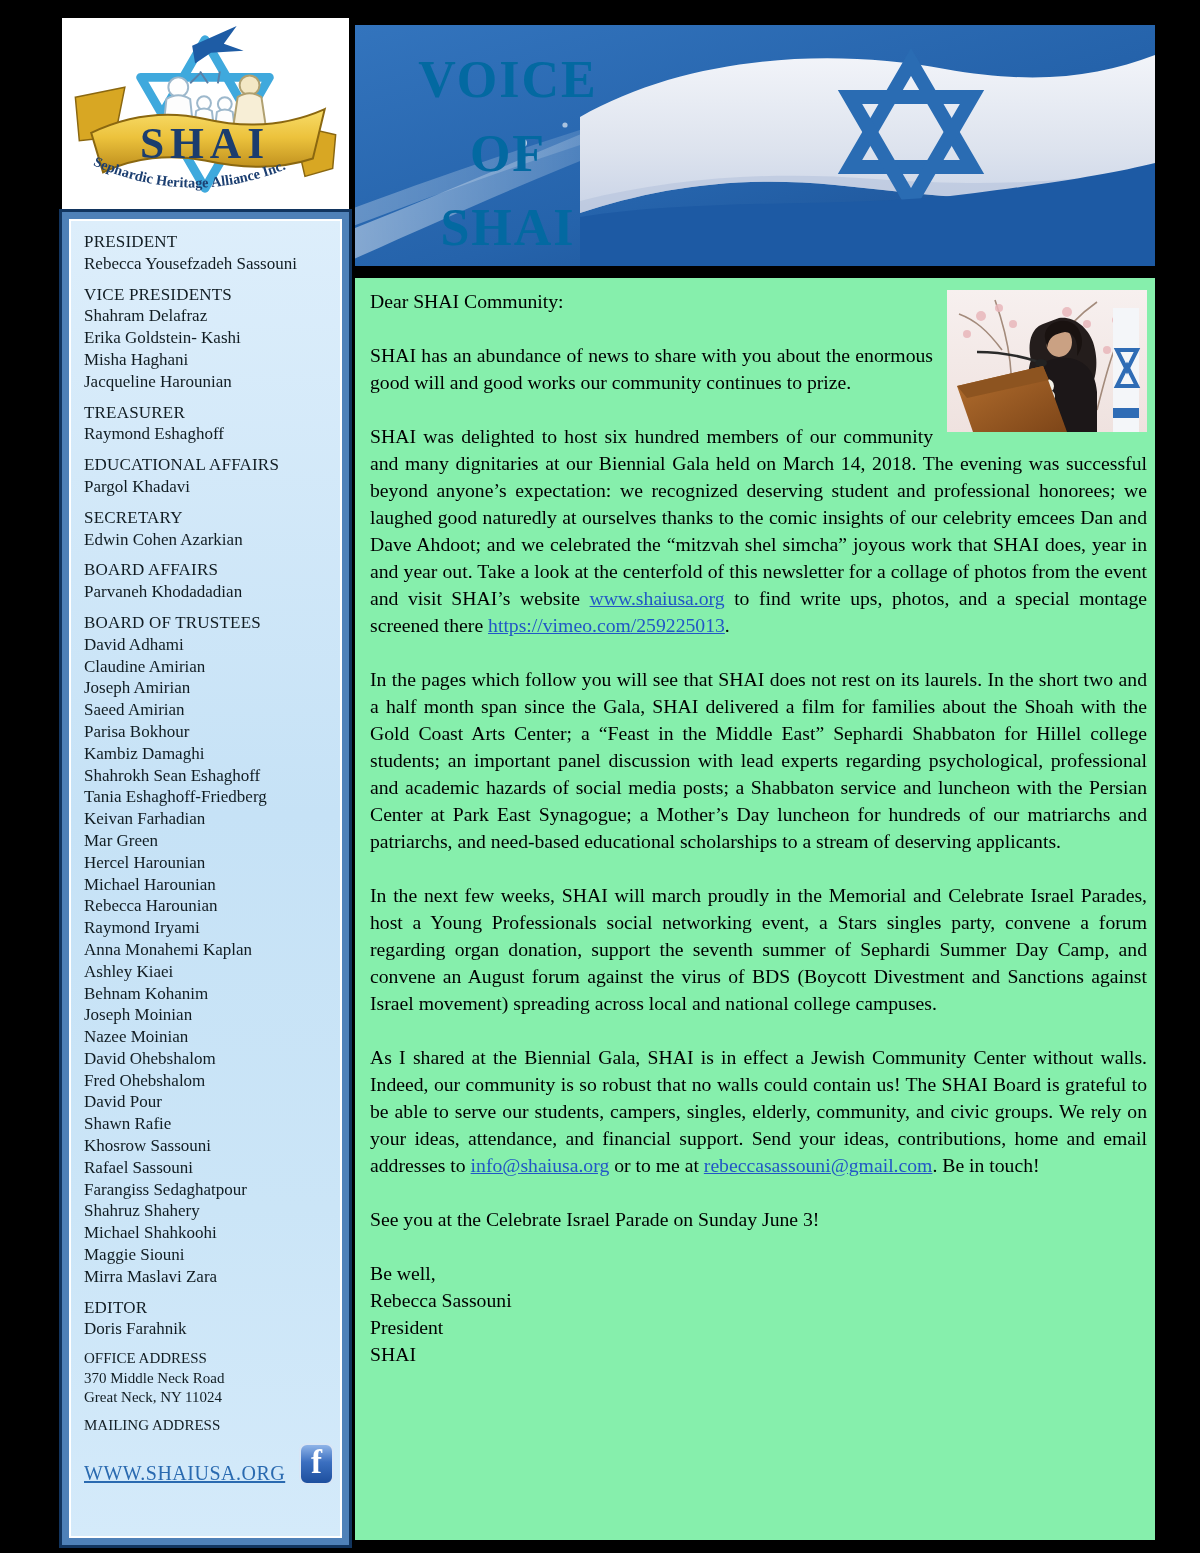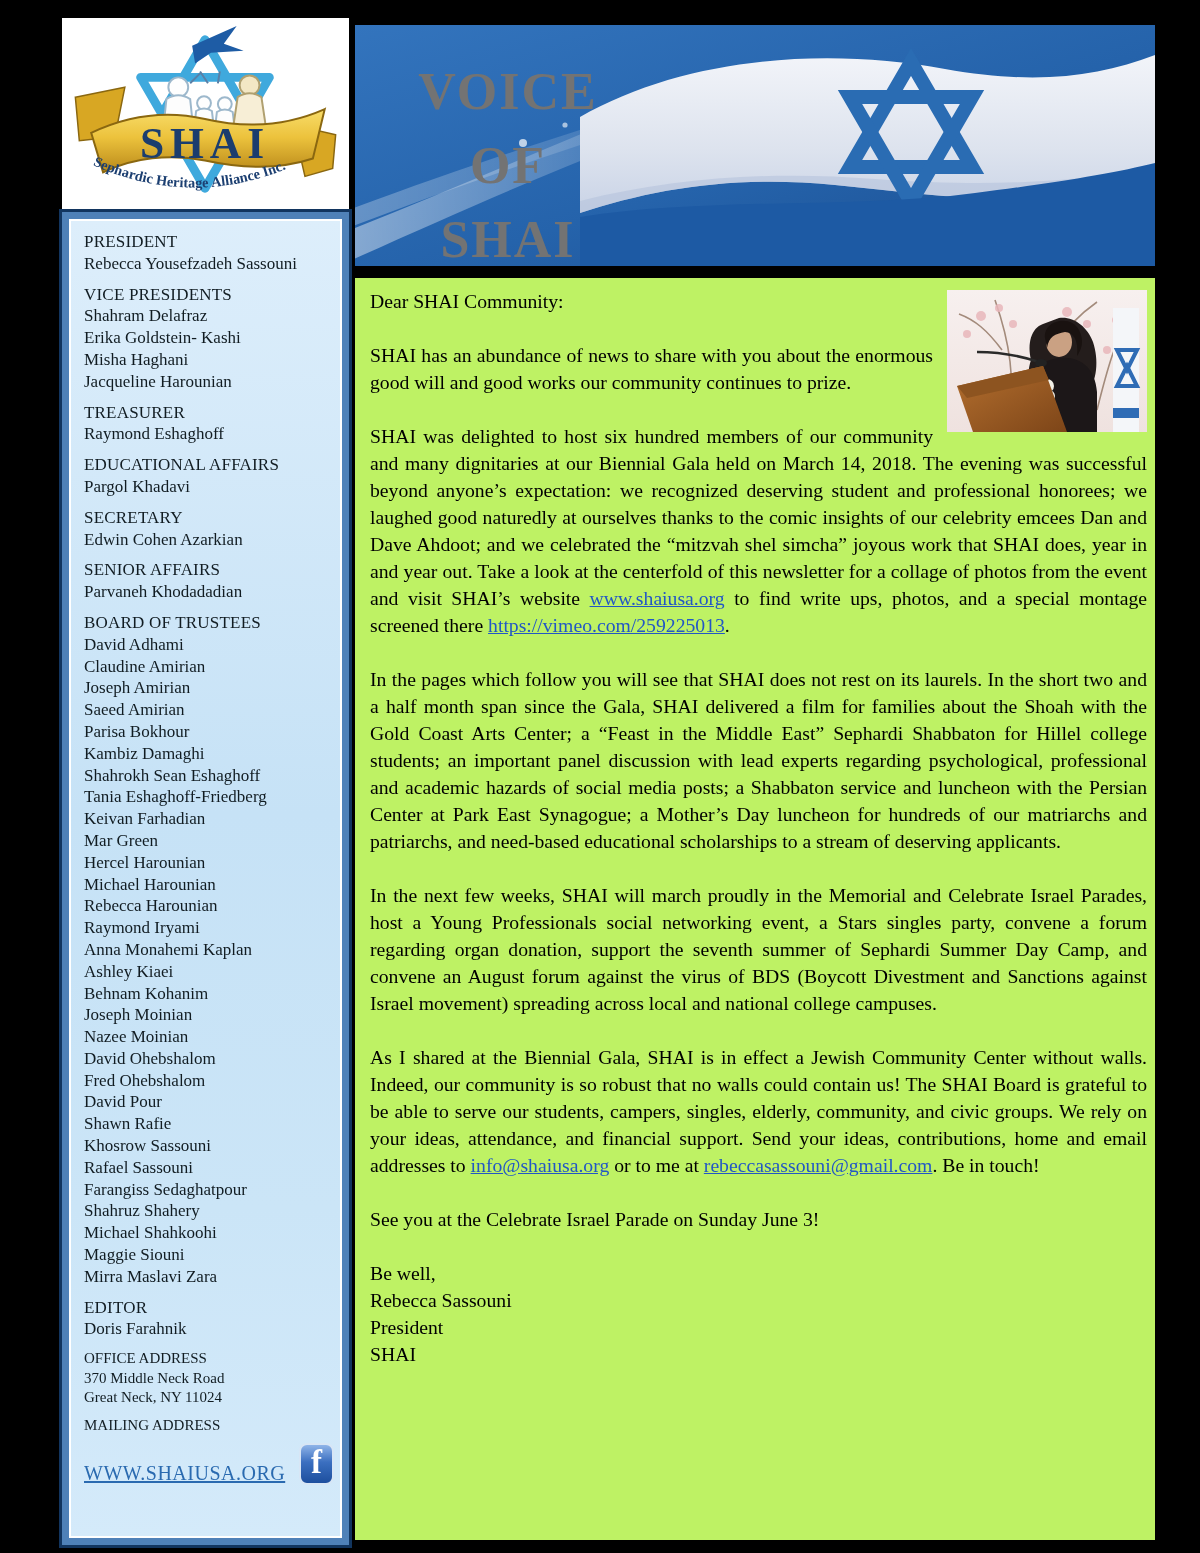--- a/index.html
+++ b/index.html
@@ -7,42 +7,42 @@
         font-family:"Liberation Serif",serif;}
 
   
   .logo-box{position:absolute;left:62px;top:18px;width:287px;height:192px;background:#ffffff;}
   .logo-box svg{display:block;width:100%;height:100%;}
 
   
   .banner{position:absolute;left:355px;top:25px;width:800px;height:241px;overflow:hidden;}
   .banner svg.bg{position:absolute;left:0;top:0;width:100%;height:100%;}
   .banner-title{position:absolute;left:28px;top:18px;width:250px;text-align:center;
-      color:#737373;font-weight:bold;font-size:52px;line-height:74px;letter-spacing:2px;margin-top:12px;}
+      color:#0369a1;font-weight:bold;font-size:52px;line-height:74px;letter-spacing:2px;}
   .banner-issue{position:absolute;right:14px;bottom:10px;color:#ffffff;font-weight:bold;
       font-size:29px;letter-spacing:1px;}
 
   
   .sidebar{position:absolute;left:62px;top:212px;width:287px;height:1333px;box-sizing:border-box;
       background:linear-gradient(180deg,#ddeefb 0%,#c6e2f6 45%,#cbe5f7 75%,#d4eafa 100%);
       border:7px solid #4f81b8;box-shadow:0 0 0 3px #12355f, inset 0 0 0 2px #ffffff;
       padding:12px 8px 8px 15px;overflow:hidden;color:#111c22;}
   .sb-section{margin-bottom:9px;font-size:17px;line-height:21.8px;}
   .sb-header{letter-spacing:0.2px;}
   .sb-addr{margin-bottom:8px;font-size:15px;line-height:19.5px;}
   .sb-bottom{display:flex;align-items:flex-end;gap:14px;margin-top:4px;}
   .site-link{font-size:20px;color:#2a6ab0;text-decoration:underline;letter-spacing:0.5px;}
   .fb-icon{display:inline-block;width:42px;height:38px;border-radius:8px;
       background:linear-gradient(180deg,#8fb4e8 0%,#3b6fc0 45%,#1d4f9e 100%);
       border:2px solid #d8e6f5;color:#ffffff;font-weight:bold;font-size:33px;line-height:34px;
       text-align:center;font-family:"Liberation Serif",serif;}
 
   
   .content{position:absolute;left:355px;top:278px;width:800px;height:1262px;box-sizing:border-box;
-      background:#bef264;padding:10px 8px 0 15px;color:#000000;}
+      background:#86efac;padding:10px 8px 0 15px;color:#000000;}
   .content p{margin:0 0 27px 0;font-size:19.7px;line-height:27px;text-align:justify;}
   .content p.salutation{text-align:left;}
   .photo{float:right;width:200px;height:142px;margin:2px 0 12px 14px;}
   .photo svg{display:block;width:100%;height:100%;}
   a.link{color:#2257c5;text-decoration:underline;cursor:pointer;}
   .sig-line{font-size:19.7px;line-height:27px;}
 </style>
 </head>
 <body>
 
@@ -161,21 +161,21 @@
           <div class="">Pargol Khadavi</div>
         </div>
     </div>
     <div class="sb-section">
       <div class="sb-header">SECRETARY</div>
       <div>
           <div class="">Edwin Cohen Azarkian</div>
         </div>
     </div>
     <div class="sb-section">
-      <div class="sb-header">SENIOR AFFAIRS</div>
+      <div class="sb-header">BOARD AFFAIRS</div>
       <div>
           <div class="">Parvaneh Khodadadian</div>
         </div>
     </div>
     <div class="sb-section">
       <div class="sb-header">BOARD OF TRUSTEES</div>
       <div>
           <div class="">David Adhami</div>
           <div class="">Claudine Amirian</div>
           <div class="">Joseph Amirian</div>

